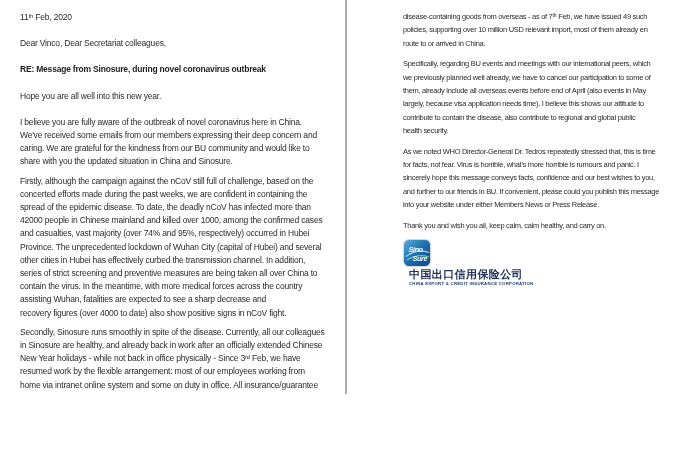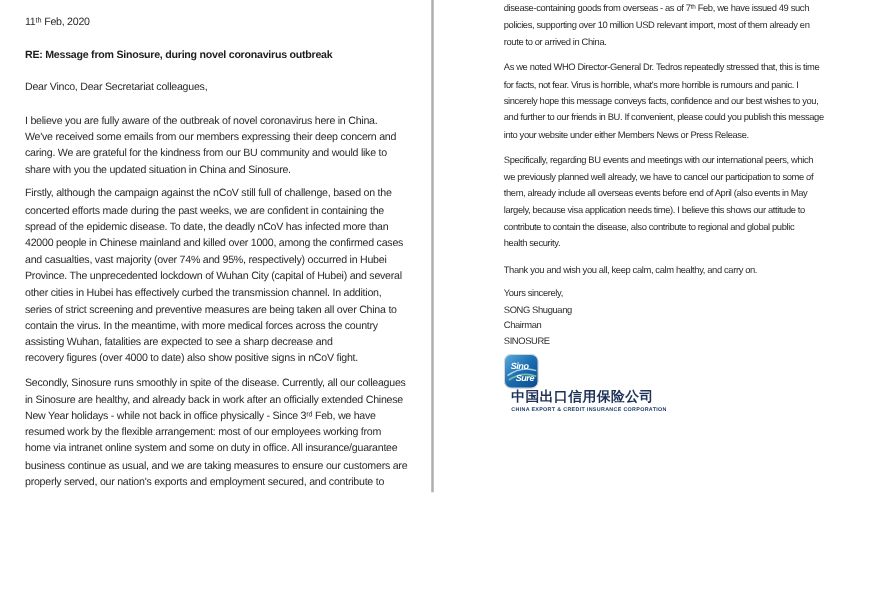--- a/index.html
+++ b/index.html
@@ -24,21 +24,21 @@
   .col.left {
     left: 20px;
     top: 11px;
     width: 316px;
     font-size: 8.5px;
     line-height: 13.2px;
     letter-spacing: -0.2px;
   }
   .col.right {
     left: 403px;
-    top: 0;
+    top: 10px;
     width: 272px;
     font-size: 7.5px;
     line-height: 13.4px;
     letter-spacing: -0.3px;
   }
   .para { white-space: pre; margin: 0 0 6px 0; }
   .col.left .hdr { margin-bottom: 13px; }
   .col.right .para { margin-bottom: 7px; }
   .bold { font-weight: bold; color: #1d1d1d; }
   .sig-block { white-space: pre; line-height: 12.6px; margin: 0 0 4px 0; }
@@ -68,22 +68,23 @@
     white-space: nowrap;
   }
 </style>
 </head>
 <body>
 
 <div class="page">
 
   <div class="col left">
     <div class="para hdr">11ᵗʰ Feb, 2020</div>
+    <div class="para hdr">Dear Vinco, Dear Secretariat colleagues,</div>
     <div class="para hdr bold">RE: Message from Sinosure, during novel coronavirus outbreak</div>
-    <div class="para hdr">Dear Vinco, Dear Secretariat colleagues,</div>
+    <div class="para hdr">Hope you are all well into this new year.</div>
     <div class="para">I believe you are fully aware of the outbreak of novel coronavirus here in China.
 We've received some emails from our members expressing their deep concern and
 caring. We are grateful for the kindness from our BU community and would like to
 share with you the updated situation in China and Sinosure.</div>
     <div class="para">Firstly, although the campaign against the nCoV still full of challenge, based on the
 concerted efforts made during the past weeks, we are confident in containing the
 spread of the epidemic disease. To date, the deadly nCoV has infected more than
 42000 people in Chinese mainland and killed over 1000, among the confirmed cases
 and casualties, vast majority (over 74% and 95%, respectively) occurred in Hubei
 Province. The unprecedented lockdown of Wuhan City (capital of Hubei) and several
@@ -104,36 +105,32 @@
 measures; we provided value added services in response to virus situation; also, we
 issued our import downpayment policies to secure the purchase of</div>
   </div>
 
   <div class="divider"></div>
 
   <div class="col right">
     <div class="para">disease-containing goods from overseas - as of 7ᵗʰ Feb, we have issued 49 such
 policies, supporting over 10 million USD relevant import, most of them already en
 route to or arrived in China.</div>
-    <div class="para">As we noted WHO Director-General Dr. Tedros repeatedly stressed that, this is time
-for facts, not fear. Virus is horrible, what's more horrible is rumours and panic. I
-sincerely hope this message conveys facts, confidence and our best wishes to you,
-and further to our friends in BU. If convenient, please could you publish this message
-into your website under either Members News or Press Release.</div>
     <div class="para">Specifically, regarding BU events and meetings with our international peers, which
 we previously planned well already, we have to cancel our participation to some of
 them, already include all overseas events before end of April (also events in May
 largely, because visa application needs time). I believe this shows our attitude to
 contribute to contain the disease, also contribute to regional and global public
 health security.</div>
+    <div class="para">As we noted WHO Director-General Dr. Tedros repeatedly stressed that, this is time
+for facts, not fear. Virus is horrible, what's more horrible is rumours and panic. I
+sincerely hope this message conveys facts, confidence and our best wishes to you,
+and further to our friends in BU. If convenient, please could you publish this message
+into your website under either Members News or Press Release.</div>
     <div class="para">Thank you and wish you all, keep calm, calm healthy, and carry on.</div>
-    <div class="sig-block">Yours sincerely,
-SONG Shuguang
-Chairman
-SINOSURE</div>
 
     <div class="logo">
       <svg class="logo-icon" width="28" height="28" viewBox="0 0 28 28" xmlns="http://www.w3.org/2000/svg">
         <defs>
           <linearGradient id="sinoGrad" x1="0" y1="0" x2="1" y2="1">
             <stop offset="0" stop-color="#5aaede"></stop>
             <stop offset="0.5" stop-color="#1b6cb0"></stop>
             <stop offset="1" stop-color="#0a4a8a"></stop>
           </linearGradient>
         </defs>

